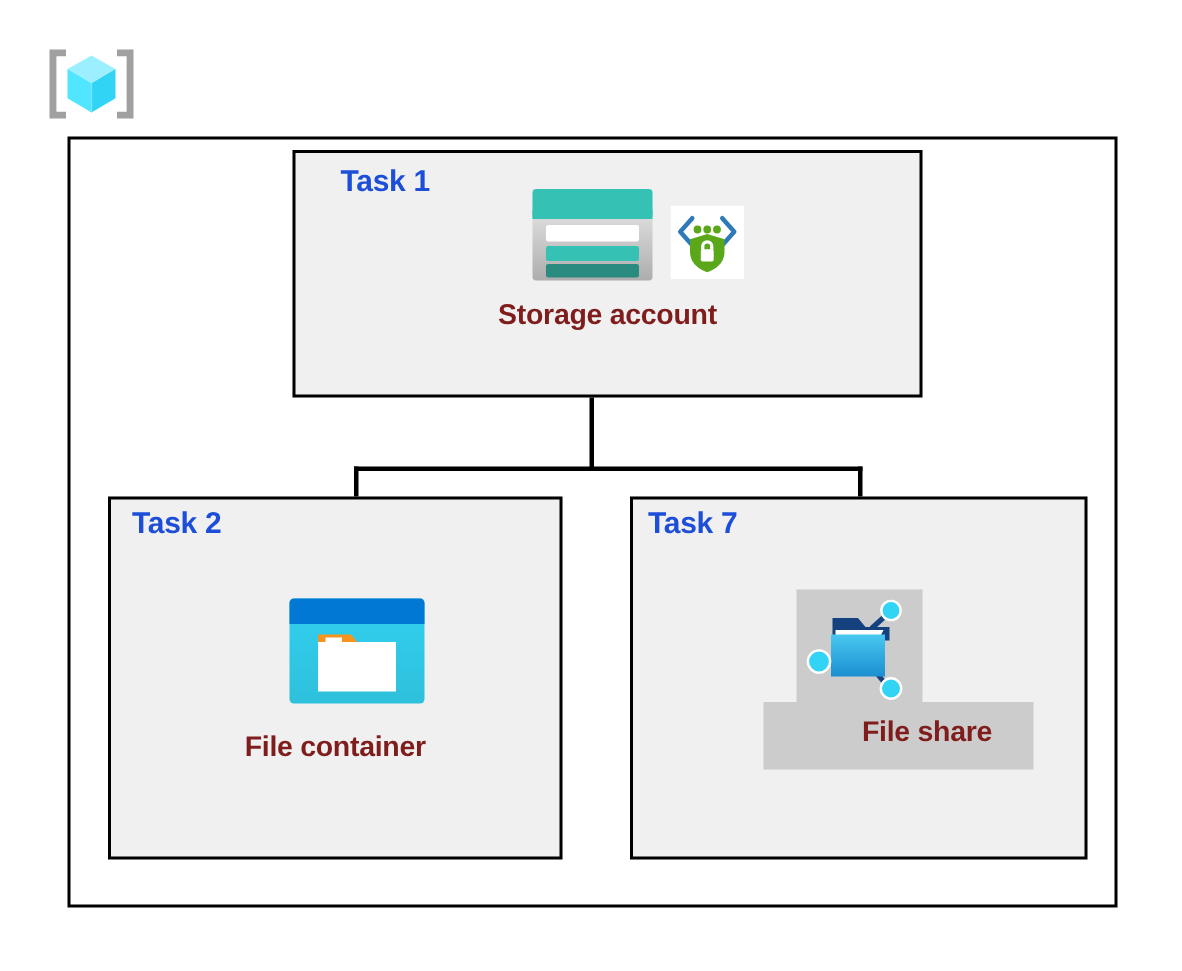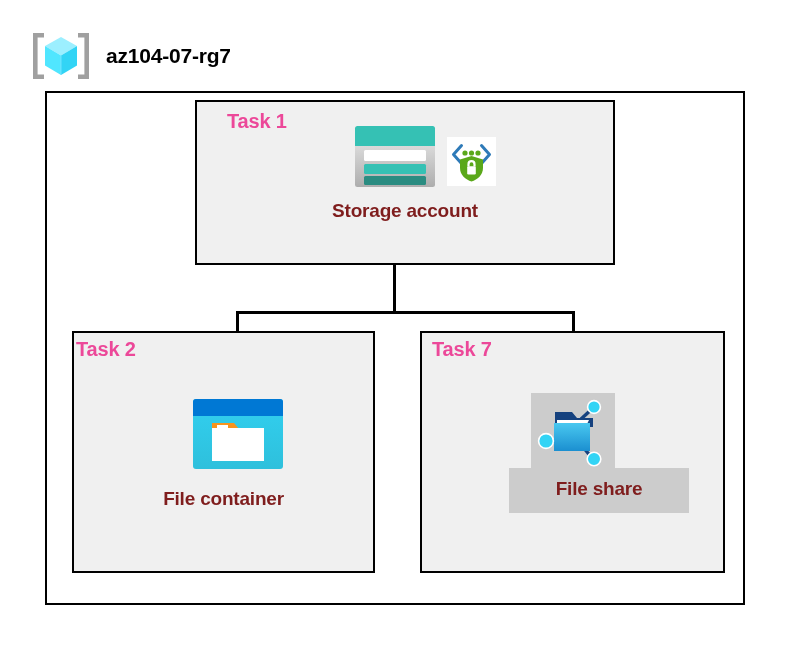--- a/index.html
+++ b/index.html
@@ -66,26 +66,26 @@
     box-sizing: border-box;
   }
   #task1-box { left: 195px; top: 100px; width: 420px; height: 165px; }
   #task2-box { left: 72px;  top: 331px; width: 303px; height: 242px; }
   #task3-box { left: 420px; top: 331px; width: 305px; height: 242px; }
 
   .task-label {
     position: absolute;
     font-size: 20px;
     font-weight: bold;
-    color: #ec4899;
+    color: #1d4ed8;
     white-space: nowrap;
     letter-spacing: -0.2px;
   }
   #task1-label { left: 227px; top: 110px; }
-  #task2-label { left: 76px;  top: 338px; }
+  #task2-label { left: 88px;  top: 338px; }
   #task3-label { left: 432px; top: 338px; }
 
   
   .conn {
     position: absolute;
     background: #000000;
   }
   
   #conn-stem   { left: 393px; top: 222px; width: 3px;   height: 92px; }
   
@@ -122,21 +122,21 @@
     position: absolute;
     left: 531px; top: 393px; width: 84px; height: 77px;
     background: #cccccc;
   }
   #fileshare-plate-label {
     position: absolute;
     left: 509px; top: 468px; width: 180px; height: 45px;
     background: #cccccc;
   }
   #fileshare-icon    { left: 537px; top: 397px; width: 72px; height: 70px; }
-  #fileshare-caption { left: 509px; top: 478px; width: 180px; }
+  #fileshare-caption { left: 509px; top: 478px; width: 180px; padding-left: 19px; }
 </style>
 </head>
 <body>
 
 <div id="canvas">
 
   <div id="rg-header">
     <svg id="rg-icon" viewBox="0 0 62 52">
 
       <path d="M14 3 L3 3 L3 49 L14 49 L14 44.5 L7.6 44.5 L7.6 7.5 L14 7.5 Z" fill="#a0a0a0"></path>
@@ -144,21 +144,20 @@
       <path d="M48 3 L59 3 L59 49 L48 49 L48 44.5 L54.4 44.5 L54.4 7.5 L48 7.5 Z" fill="#a0a0a0"></path>
 
       <path d="M31 7 L47 16 L31 25.5 L15 16 Z" fill="#9cefff"></path>
 
       <path d="M15 16 L31 25.5 L31 45 L15 35.5 Z" fill="#50e6ff"></path>
 
       <path d="M47 16 L47 35.5 L31 45 L31 25.5 Z" fill="#32d4f5"></path>
 
       <path d="M31 25.5 L31 45" stroke="#7fe3ff" stroke-width="0.8" fill="none"></path>
     </svg>
-    <div id="rg-title">az104-07-rg7</div>
   </div>
 
   <div id="rg-box"></div>
 
   <div id="conn-stem" class="conn"></div>
   <div id="conn-bus" class="conn"></div>
   <div id="conn-left" class="conn"></div>
   <div id="conn-right" class="conn"></div>
 
   <div id="task1-box" class="task-box"></div>

